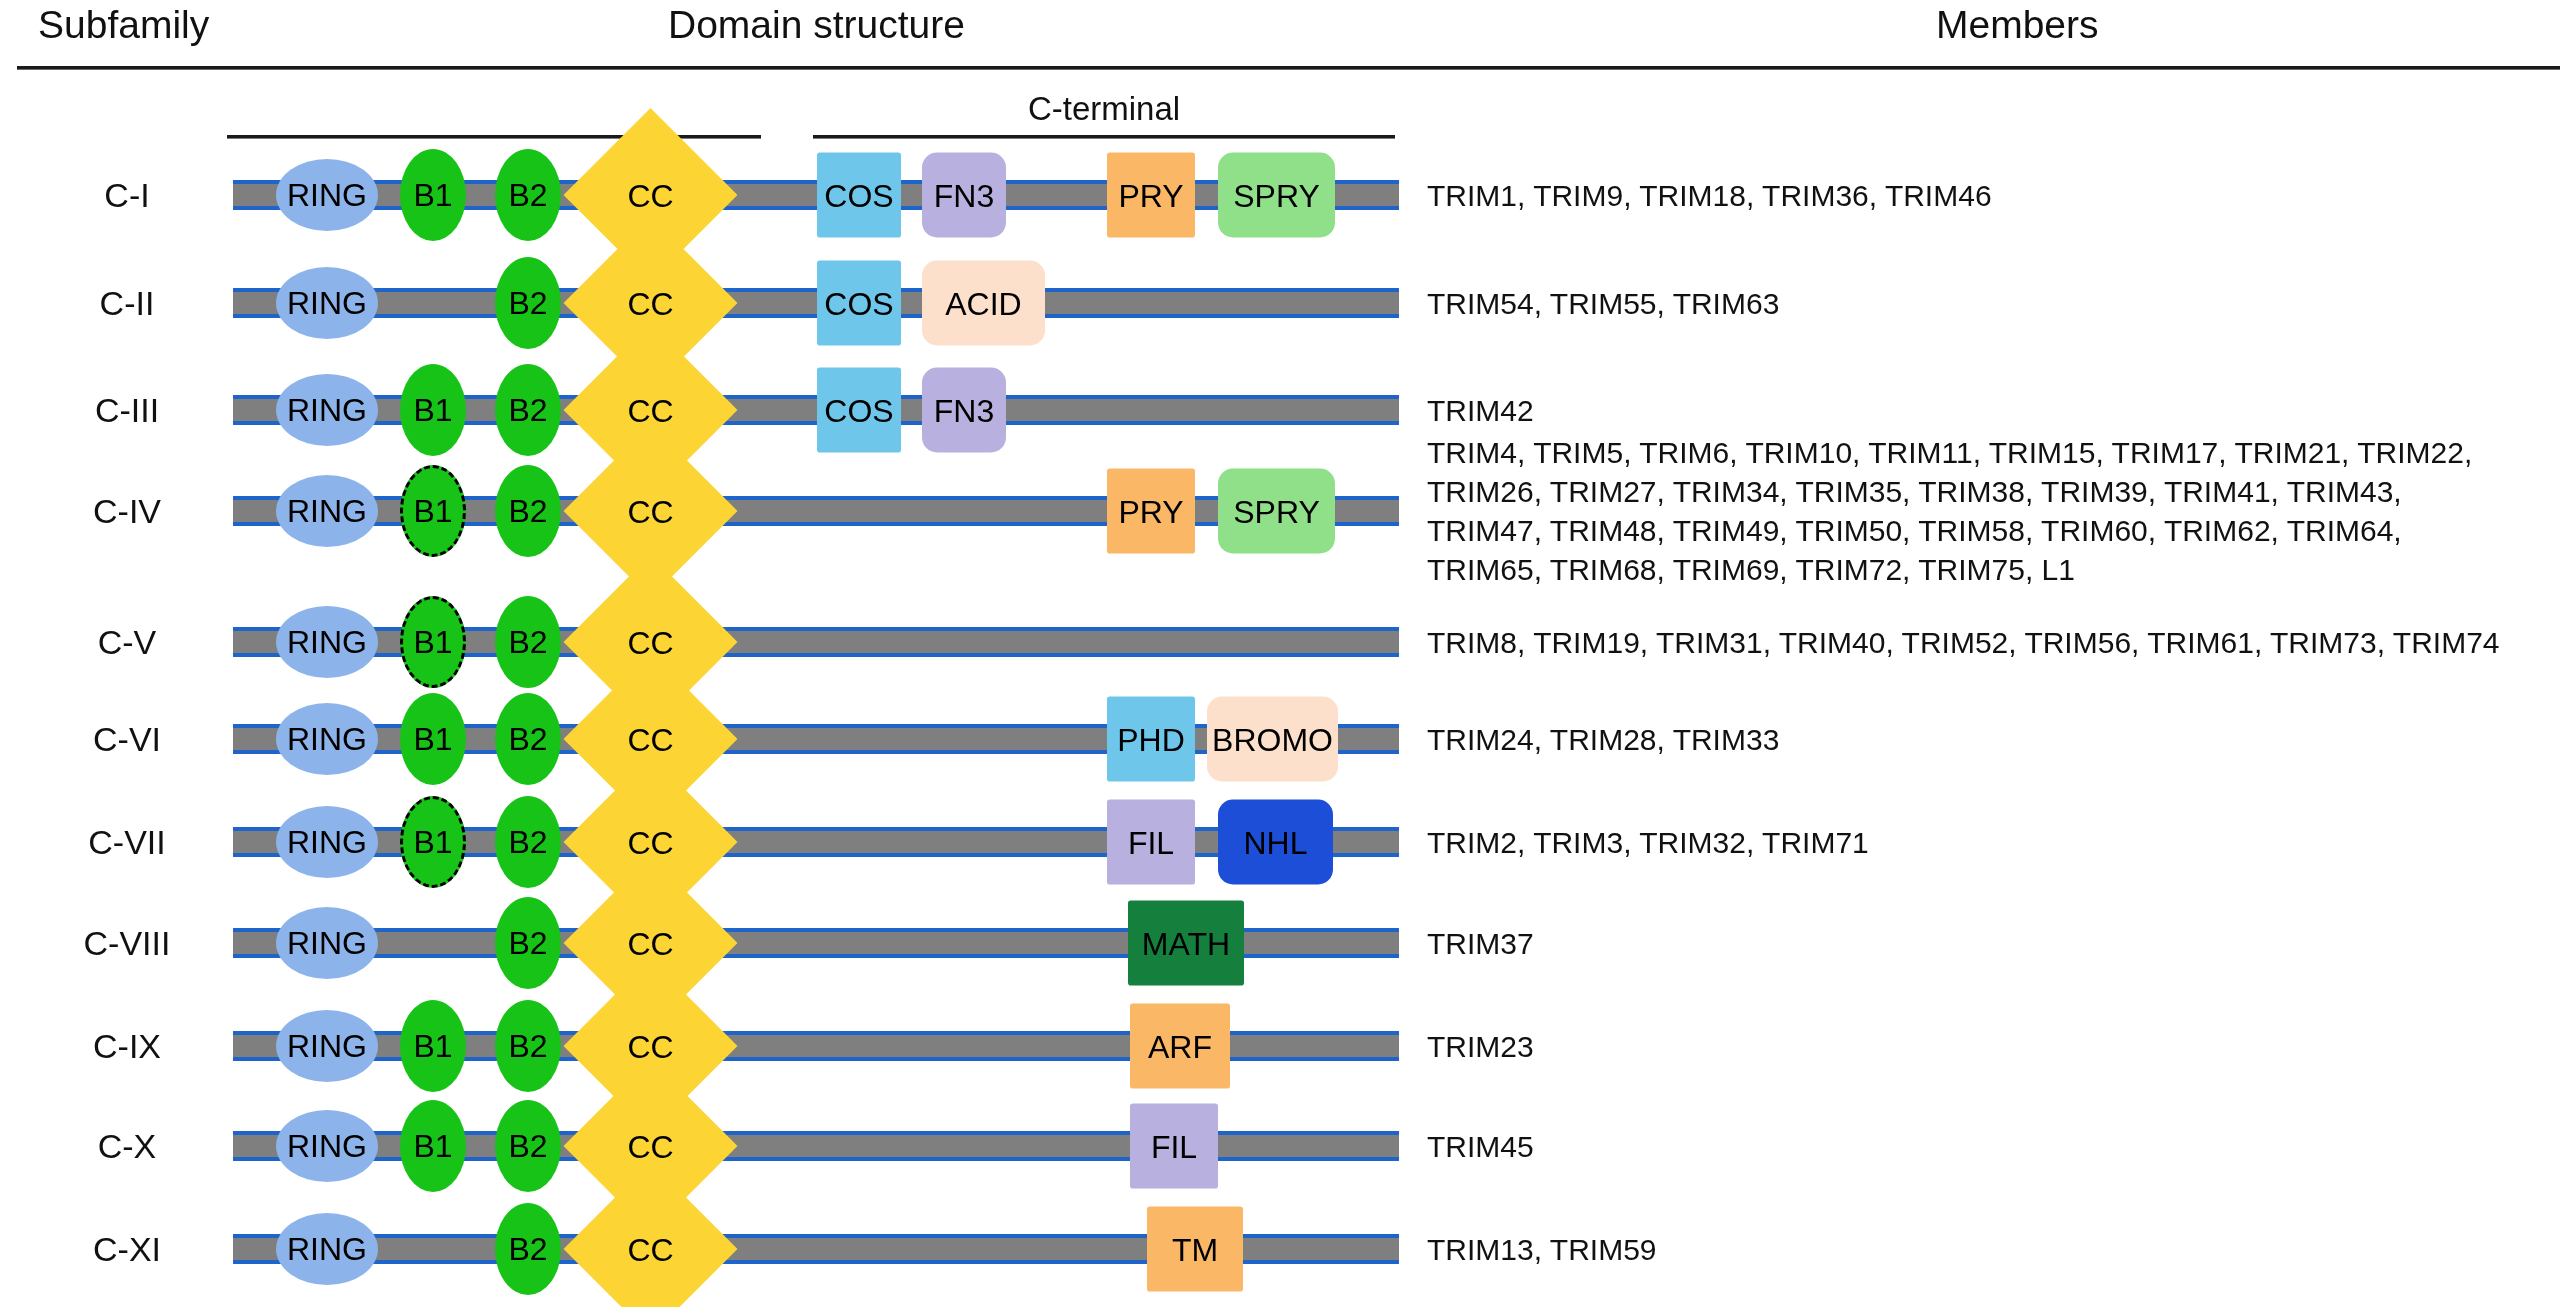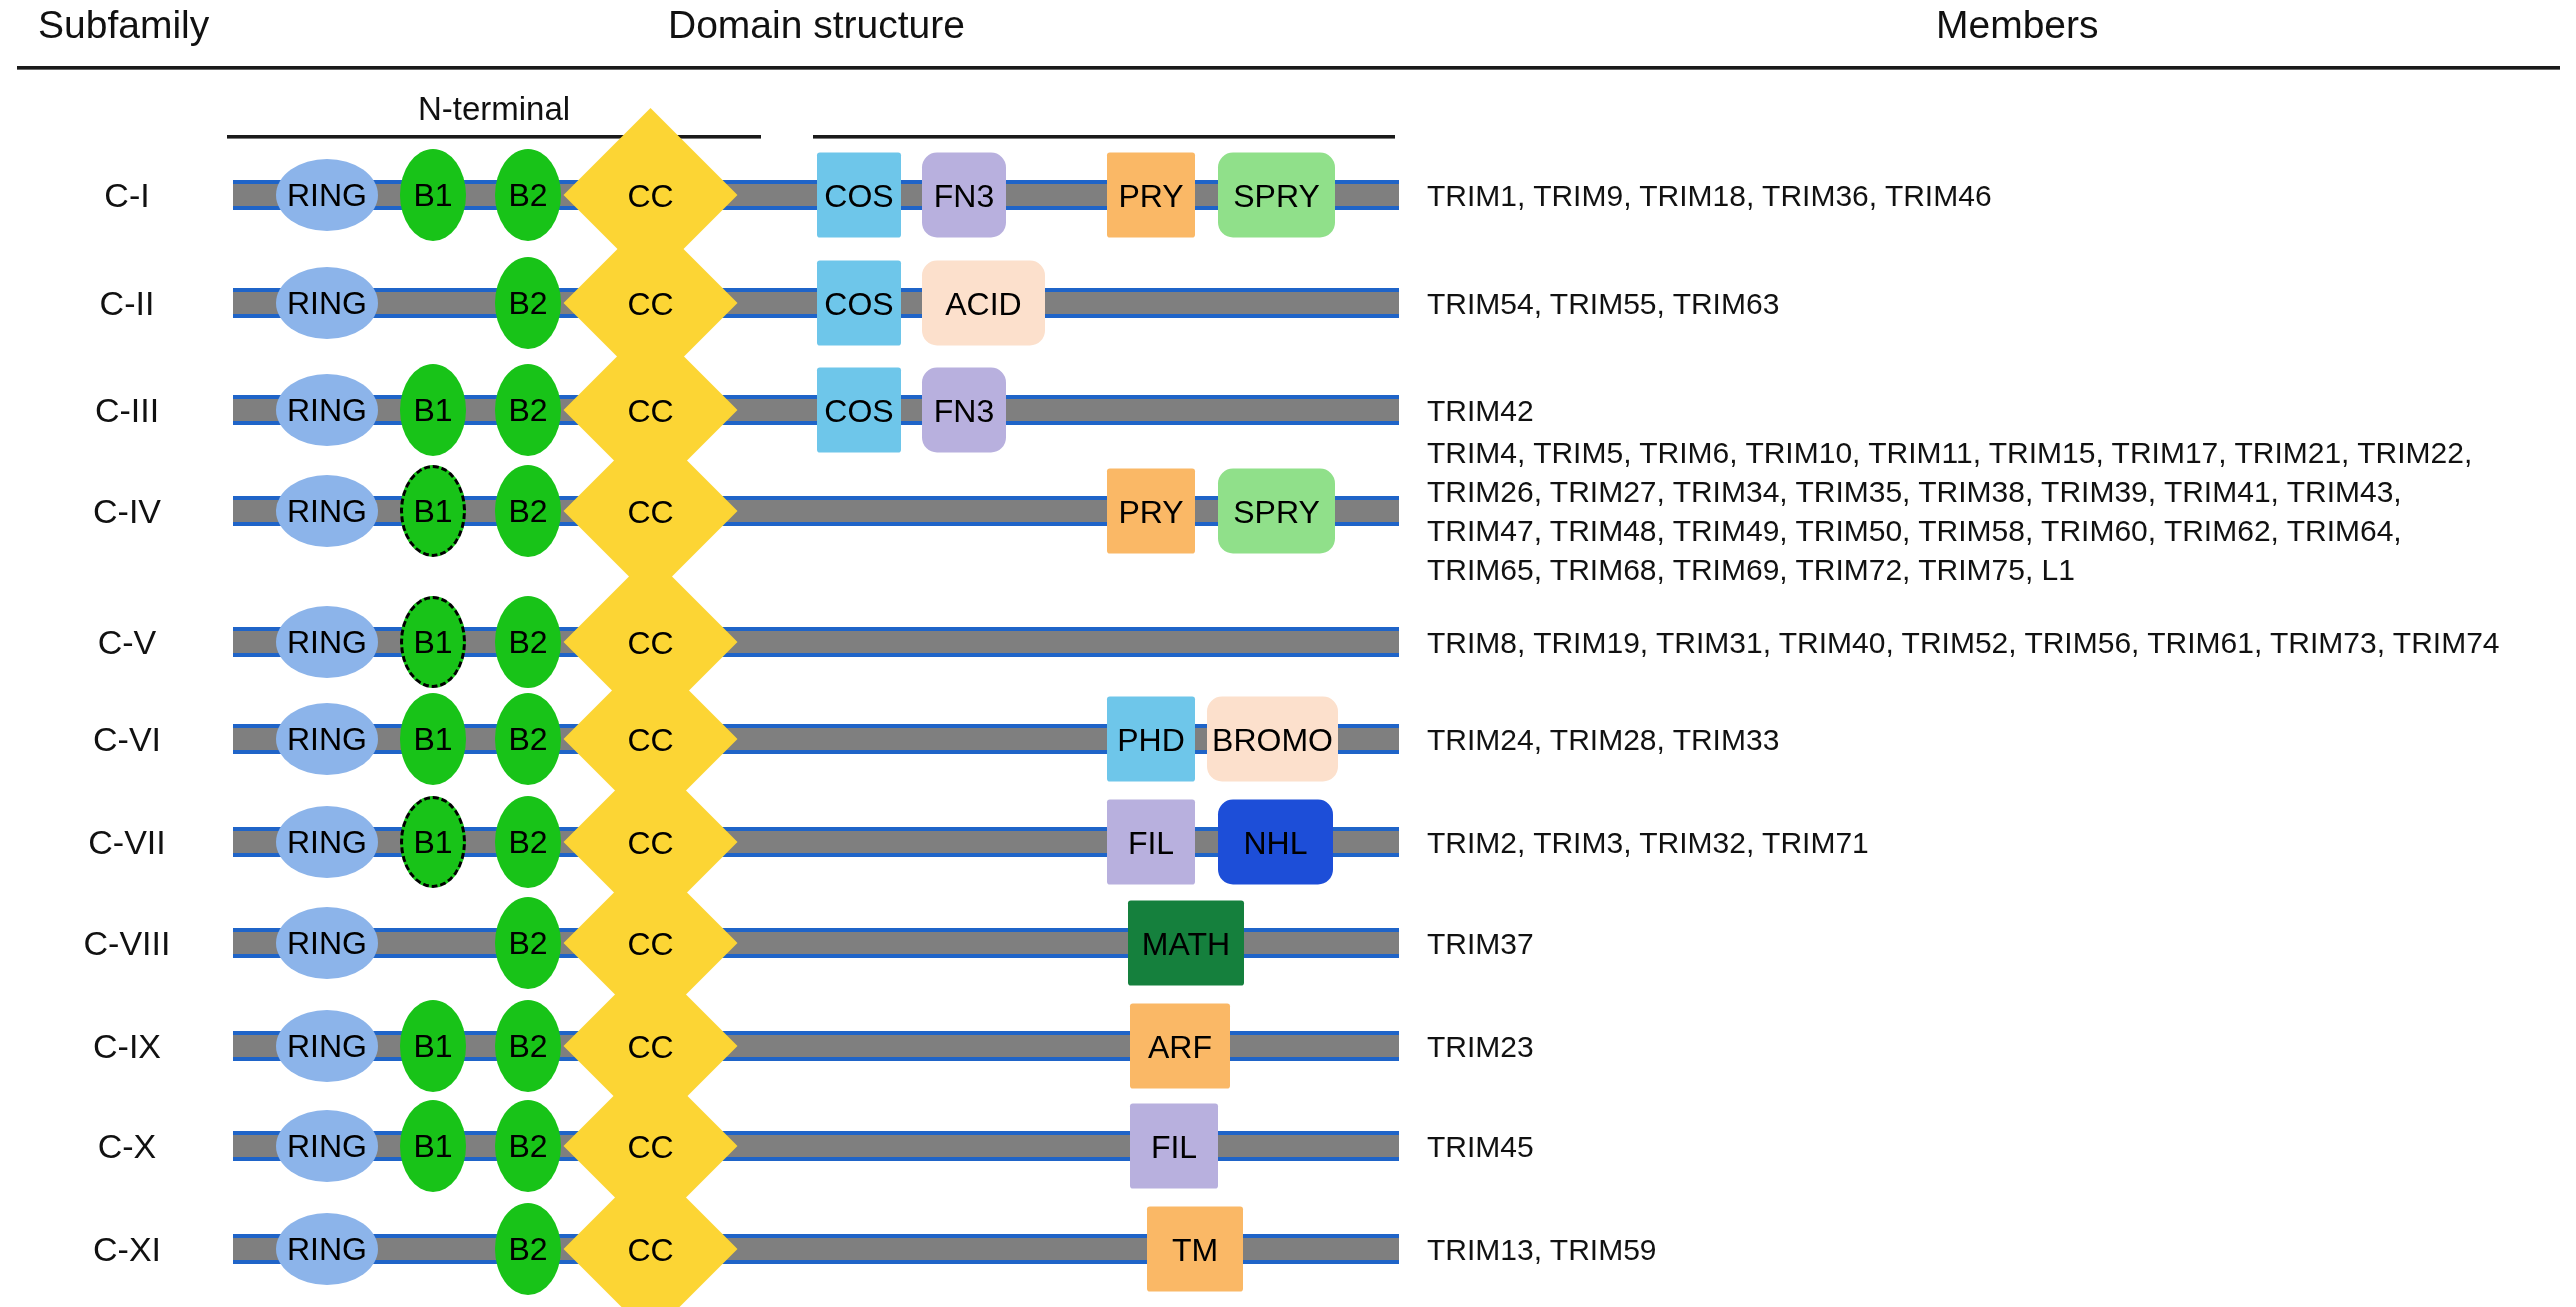--- a/index.html
+++ b/index.html
@@ -162,21 +162,21 @@
 <body>
 
 <div id="page">
 
   <div class="col-header" id="hdr-subfamily">Subfamily</div>
   <div class="col-header" id="hdr-domain">Domain structure</div>
   <div class="col-header" id="hdr-members">Members</div>
 
   <div class="rule-main"></div>
 
-  <div class="term-label" id="lbl-nterm">N-terminal</div>
+  <div class="term-label" id="lbl-cterm">C-terminal</div>
   <div class="term-rule" id="rule-nterm"></div>
   <div class="term-rule" id="rule-cterm"></div>
 
   <div id="rows-container">
       <div class="row" style="top: 195px;">
         <div class="subfamily-label">C-I</div>
         <div class="backbone"></div>
         <div class="dom ellipse ring" style="left: 276px; background: rgb(140, 180, 234); width: 102px;">
           <span>RING</span>
         </div>

